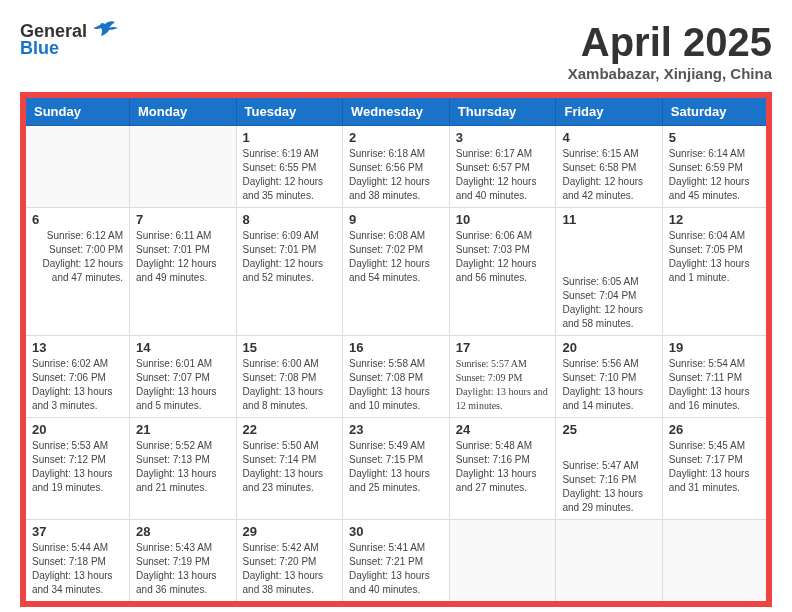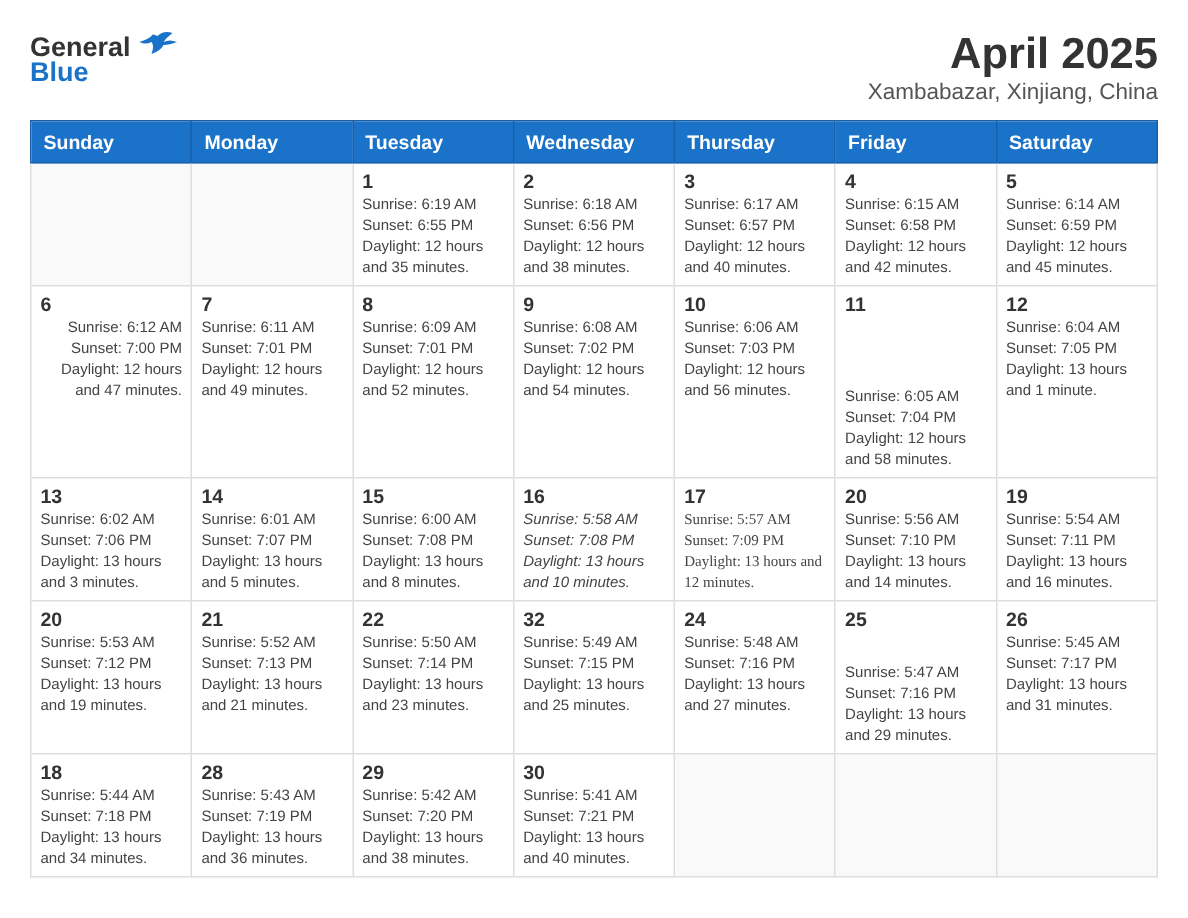--- a/index.html
+++ b/index.html
@@ -23,32 +23,33 @@
     }
     .logo-top-line {
       display: flex;
       align-items: center;
       gap: 2px;
     }
     .title-area {
       text-align: right;
     }
     .month-title {
-      font-size: 29px;
+      font-size: 40px;
       font-weight: bold;
       color: #333;
     }
     .location-title {
       font-size: 15px;
       color: #555;
+      font-weight: bold;
     }
     .calendar {
       width: 100%;
       border-collapse: collapse;
-      border: 1px solid #ef4444;
+      border: 6px solid #ef4444;
     }
     .calendar th {
       background-color: #1a73c8;
       color: white;
       padding: 6px 8px;
       font-size: 13px;
       font-weight: bold;
       text-align: left;
       border: 1px solid #1a5fa8;
     }
@@ -202,21 +203,21 @@
 Daylight: 13 hours and 5 minutes.</div>
         </td>
         <td>
           <span class="day-number">15</span>
           <div class="day-info" style="white-space: pre-line;">Sunrise: 6:00 AM
 Sunset: 7:08 PM
 Daylight: 13 hours and 8 minutes.</div>
         </td>
         <td>
           <span class="day-number">16</span>
-          <div class="day-info" style="white-space: pre-line; font-style: italic;">Sunrise: 5:58 AM
+          <div class="day-info" style="white-space: pre-line;">Sunrise: 5:58 AM
 Sunset: 7:08 PM
 Daylight: 13 hours and 10 minutes.</div>
         </td>
         <td>
           <span class="day-number">17</span>
           <div class="day-info" style="white-space: pre-line; font-family: Liberation Serif, serif;">Sunrise: 5:57 AM
 Sunset: 7:09 PM
 Daylight: 13 hours and 12 minutes.</div>
         </td>
         <td>
@@ -245,21 +246,21 @@
 Sunset: 7:13 PM
 Daylight: 13 hours and 21 minutes.</div>
         </td>
         <td>
           <span class="day-number">22</span>
           <div class="day-info" style="white-space: pre-line;">Sunrise: 5:50 AM
 Sunset: 7:14 PM
 Daylight: 13 hours and 23 minutes.</div>
         </td>
         <td>
-          <span class="day-number">32</span>
+          <span class="day-number">23</span>
           <div class="day-info" style="white-space: pre-line;">Sunrise: 5:49 AM
 Sunset: 7:15 PM
 Daylight: 13 hours and 25 minutes.</div>
         </td>
         <td>
           <span class="day-number">24</span>
           <div class="day-info" style="white-space: pre-line;">Sunrise: 5:48 AM
 Sunset: 7:16 PM
 Daylight: 13 hours and 27 minutes.</div>
         </td>
@@ -271,21 +272,21 @@
         </td>
         <td>
           <span class="day-number">26</span>
           <div class="day-info" style="white-space: pre-line;">Sunrise: 5:45 AM
 Sunset: 7:17 PM
 Daylight: 13 hours and 31 minutes.</div>
         </td>
       </tr>
       <tr>
         <td>
-          <span class="day-number">18</span>
+          <span class="day-number">37</span>
           <div class="day-info" style="white-space: pre-line;">Sunrise: 5:44 AM
 Sunset: 7:18 PM
 Daylight: 13 hours and 34 minutes.</div>
         </td>
         <td>
           <span class="day-number">28</span>
           <div class="day-info" style="white-space: pre-line;">Sunrise: 5:43 AM
 Sunset: 7:19 PM
 Daylight: 13 hours and 36 minutes.</div>
         </td>

